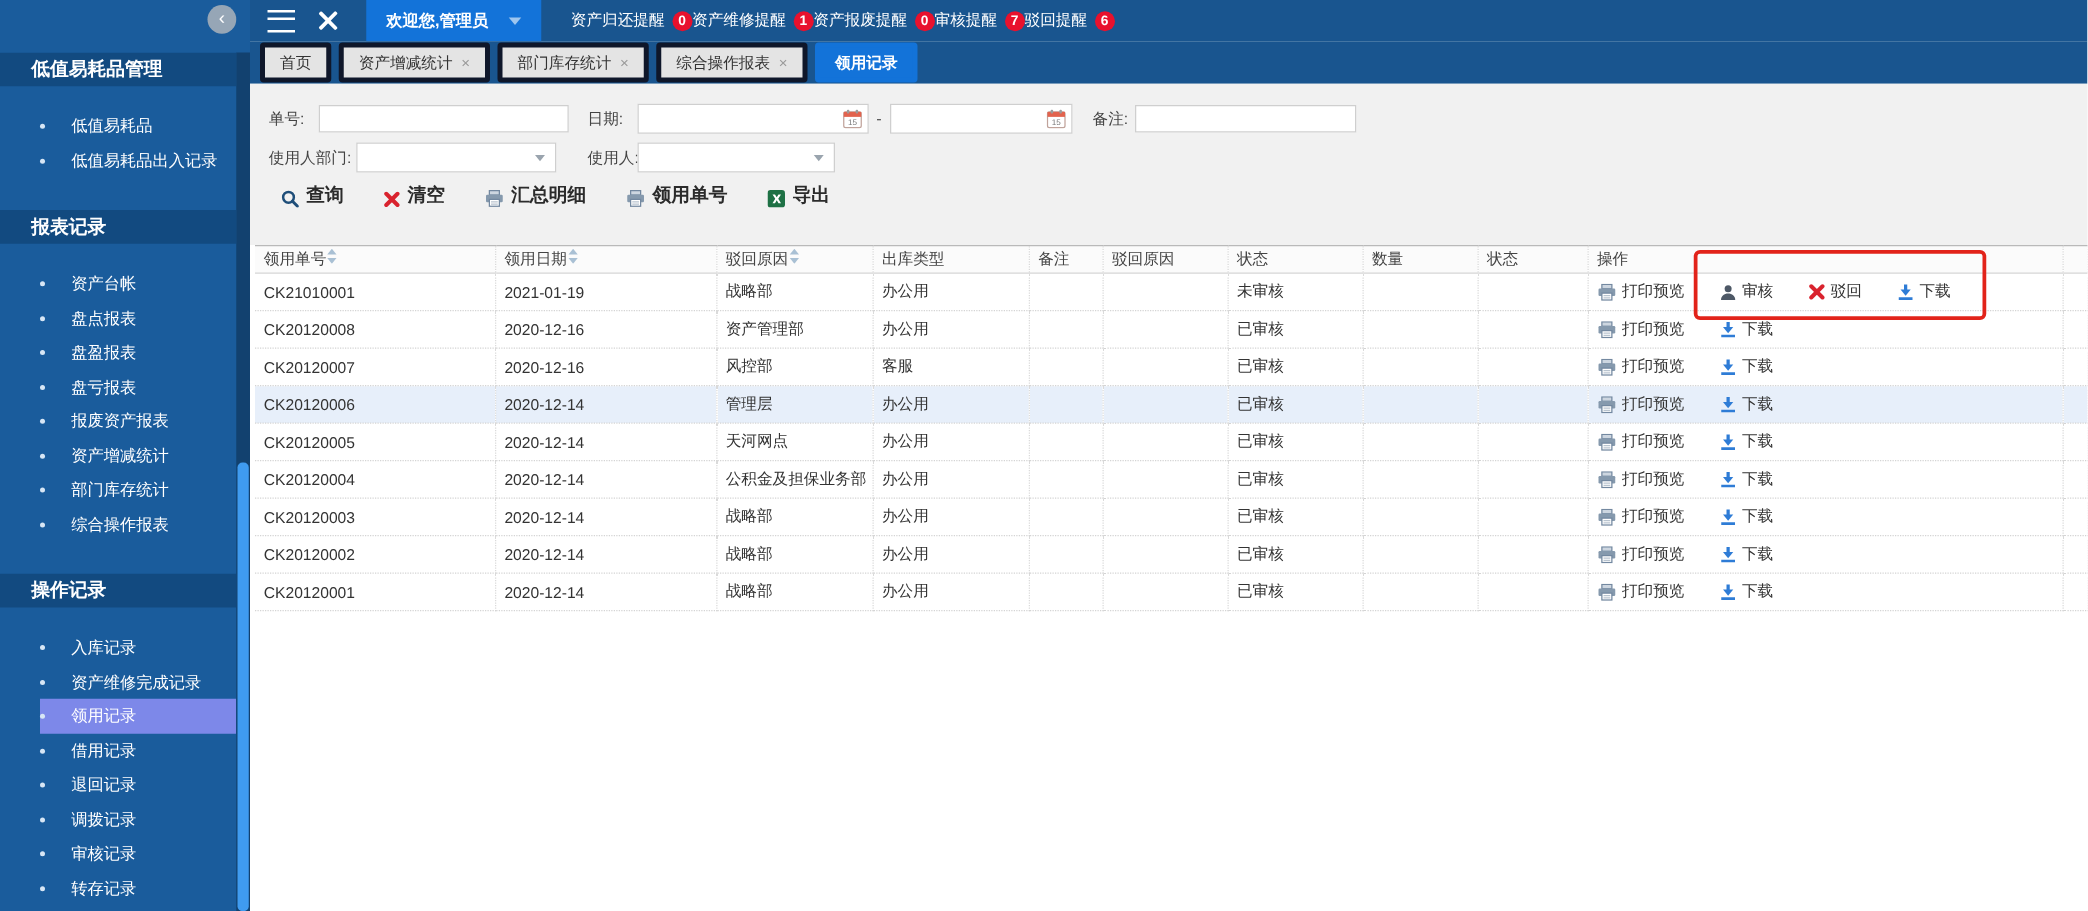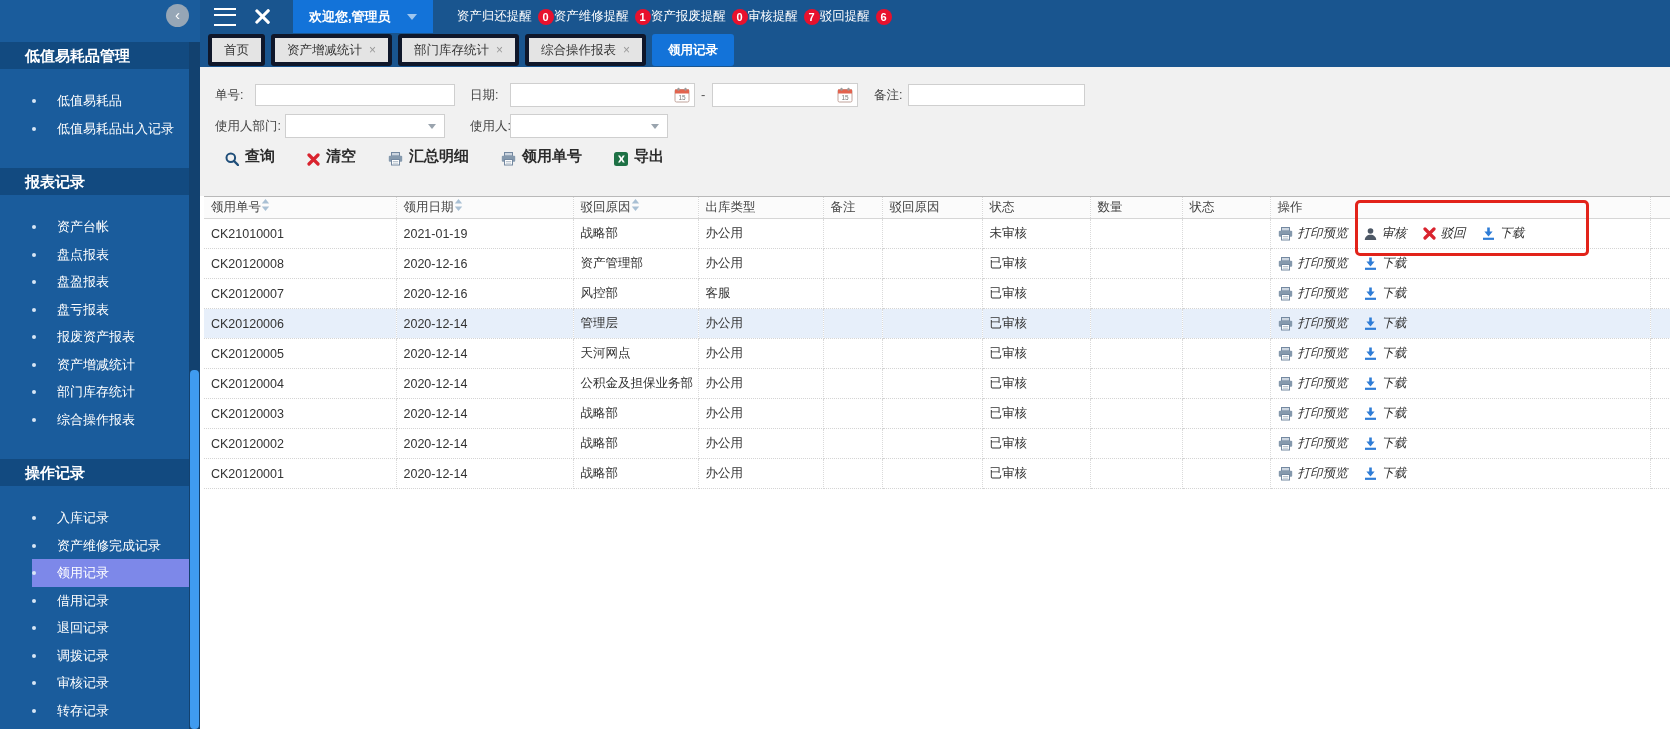--- a/index.html
+++ b/index.html
@@ -69,21 +69,21 @@
 
   
   .table-area{position:absolute;left:204px;top:196px;width:1466px;}
   table.grid{border-collapse:collapse;table-layout:fixed;width:1466px;font-size:12.5px;color:#333;}
   table.grid th{height:21px;font-weight:normal;text-align:left;color:#444;background:#fbfbfb;
       border-top:1px solid #b9b9b9;border-bottom:1px solid #d6d6d6;border-right:1px dotted #d8d8d8;
       padding:0 0 0 7px;white-space:nowrap;overflow:hidden;}
   table.grid td{height:29px;background:#fff;border-bottom:1px dotted #d4d4d4;border-right:1px dotted #dadada;
       padding:0 0 0 7px;white-space:nowrap;overflow:hidden;}
   table.grid tr.highlight td{background:#e7effa;}
-  .ops{display:flex;align-items:flex-end;gap:16px;padding-left:7px;font-style:italic;}
+  .ops{display:flex;align-items:flex-end;gap:28px;padding-left:7px;}
   .op{display:flex;align-items:center;gap:5px;color:#333;cursor:pointer;text-decoration:none;}
   .ops-td{padding-left:0 !important;}
 
   
   .annotation{position:absolute;left:1355px;top:200px;width:228px;height:50px;border:3px solid #e2231a;
       border-radius:5px;z-index:6;pointer-events:none;}
 </style>
 </head>
 <body>
 

